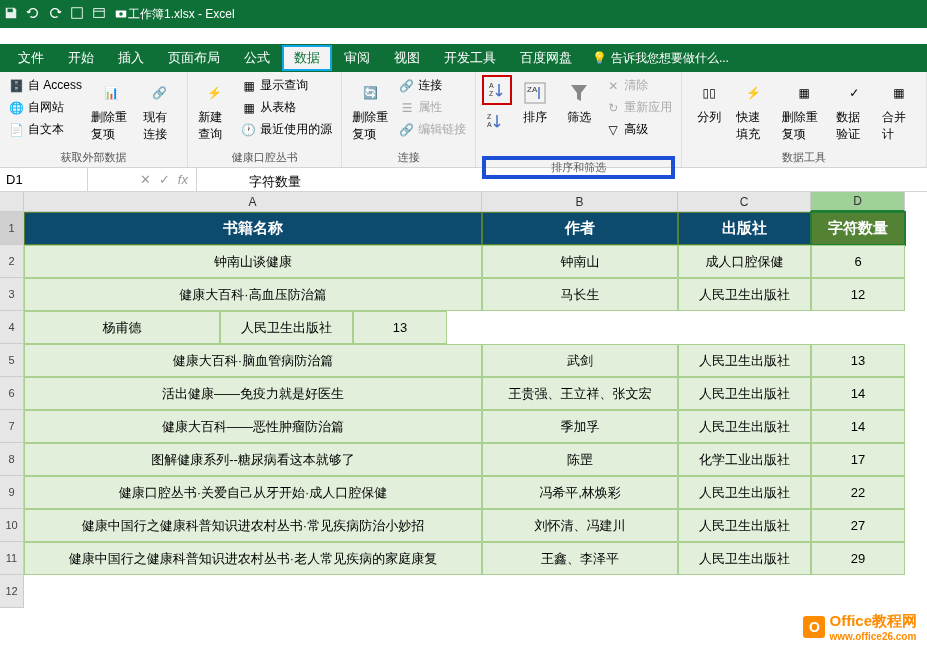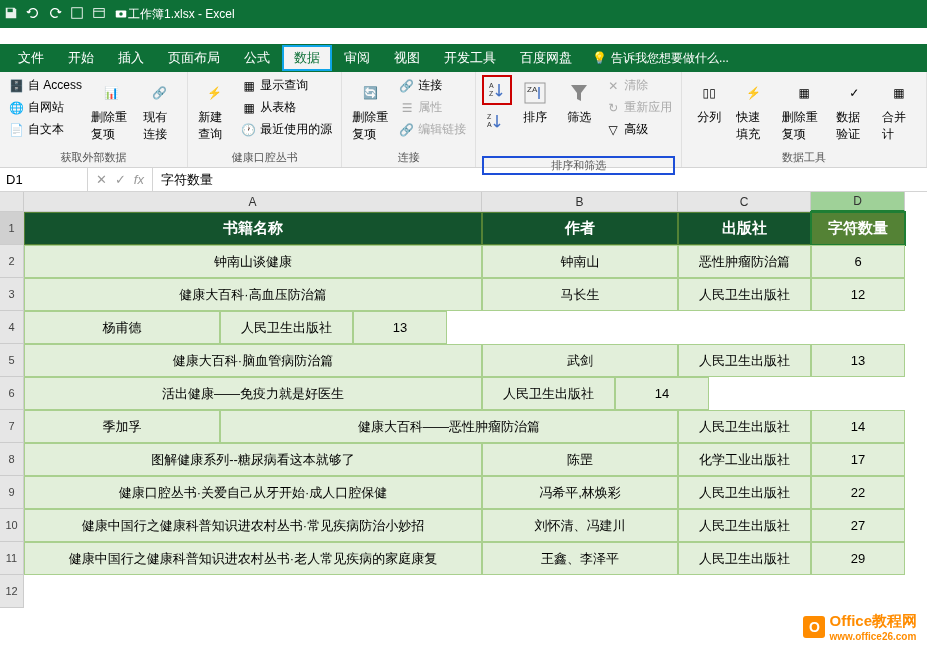--- a/index.html
+++ b/index.html
@@ -12,49 +12,49 @@
     
     .menu-bar { background: #0e7037; height: 28px; display: flex; align-items: center; padding: 0 6px; color: #fff; font-size: 13px; margin-top: 16px; }
     .menu-item { padding: 4px 12px; cursor: pointer; }
     .menu-item.active { background: #f3f3f3; color: #0e7037; border: 2px solid #0ea5e9; padding: 2px 10px; }
     .tell-me { display: flex; align-items: center; gap: 4px; margin-left: 8px; font-size: 12px; }
     
     .ribbon { background: #f3f3f3; height: 96px; display: flex; border-bottom: 1px solid #d4d4d4; }
     .ribbon-group { display: flex; flex-direction: column; border-right: 1px solid #e0e0e0; padding: 3px 6px 0; }
     .ribbon-group-content { flex: 1; display: flex; gap: 2px; align-items: flex-start; }
     .ribbon-group-label { text-align: center; font-size: 11px; color: #555; padding: 2px 0; }
-    .ribbon-group-label.highlighted { border: 2px solid #1d4ed8; padding: 0 4px; margin-top: 16px; }
+    .ribbon-group-label.highlighted { border: 4px solid #1d4ed8; padding: 0 4px; margin-top: 16px; }
     
     .ribbon-btn-sm { display: flex; align-items: center; gap: 3px; font-size: 12px; padding: 2px 3px; white-space: nowrap; cursor: pointer; }
     .ribbon-btn-lg { display: flex; flex-direction: column; align-items: center; font-size: 12px; padding: 2px 4px; cursor: pointer; min-width: 42px; }
     .ribbon-btn-lg .icon { width: 32px; height: 32px; display: flex; align-items: center; justify-content: center; }
     .ribbon-col { display: flex; flex-direction: column; gap: 1px; }
     .icon-sm { width: 16px; height: 16px; display: inline-flex; align-items: center; justify-content: center; }
     .disabled { color: #aaa; }
     .sort-az.highlighted { border: 2px solid #c00; }
     
-    .formula-bar { height: 24px; display: flex; align-items: center; border-bottom: 1px solid #d4d4d4; background: #fff; font-size: 13px; }
+    .formula-bar { height: 24px; display: flex; align-items: flex-end; border-bottom: 1px solid #d4d4d4; background: #fff; font-size: 13px; gap: 44px; }
     .name-box { width: 88px; border-right: 1px solid #d4d4d4; padding: 0 6px; height: 100%; display: flex; align-items: center; }
     .fb-btns { display: flex; align-items: center; gap: 8px; padding: 0 8px; border-right: 1px solid #d4d4d4; height: 100%; color: #999; }
     .fb-input { flex: 1; padding: 0 8px; }
     
     .sheet-area { display: flex; height: calc(100% - 176px); }
     .row-headers { width: 24px; display: flex; flex-direction: column; }
     .corner { height: 20px; background: #e6e6e6; border-right: 1px solid #ccc; border-bottom: 1px solid #ccc; }
     .row-h { height: 20px; background: #e6e6e6; border-right: 1px solid #ccc; border-bottom: 1px solid #ccc; font-size: 11px; display: flex; align-items: center; justify-content: center; color: #444; }
     .row-h.tall { height: 33px; }
     .row-h.sel { background: #d0d0d0; }
     
     .grid { flex: 1; overflow: hidden; }
     .col-headers { display: flex; height: 20px; }
     .col-h { background: #e6e6e6; border-right: 1px solid #ccc; border-bottom: 1px solid #ccc; font-size: 12px; display: flex; align-items: center; justify-content: center; color: #333; }
     .col-h.sel { background: #9fd198; border-bottom: 2px solid #1e7e34; }
     
     .data-row { display: flex; height: 33px; }
-    .data-row.header-row .cell { background: #14532d; color: #fff; font-size: 15px; font-weight: bold; border: 1px solid #548235; }
+    .data-row.header-row .cell { background: #0c4a6e; color: #fff; font-size: 15px; font-weight: bold; border: 1px solid #548235; }
     .data-row .cell { background: #e2efda; border: 1px solid #a9d08e; display: flex; align-items: center; justify-content: center; font-size: 13px; padding: 0 4px; overflow: hidden; white-space: nowrap; }
     .data-row .cell.selected { background: #c5e0b4; outline: 2px solid #1e7e34; outline-offset: -1px; }
     .data-row.header-row .cell.selected { background: #548235; }
     
     .col-a { width: 458px; }
     .col-b { width: 196px; }
     .col-c { width: 133px; }
     .col-d { width: 94px; }
     
     .watermark { position: absolute; bottom: 6px; right: 10px; font-size: 15px; color: #ff8c00; font-weight: bold; display: flex; align-items: center; gap: 4px; }
@@ -303,21 +303,21 @@
     <div class="data-row header-row">
       <div class="cell col-a">书籍名称</div>
       <div class="cell col-b">作者</div>
       <div class="cell col-c">出版社</div>
       <div class="cell col-d selected">字符数量</div>
     </div>
     <div id="data-rows">
         <div class="data-row">
     <div class="cell col-a">钟南山谈健康</div>
     <div class="cell col-b">钟南山</div>
-    <div class="cell col-c">恶性肿瘤防治篇</div>
+    <div class="cell col-c">成人口腔保健</div>
     <div class="cell col-d">6</div>
         </div>
         <div class="data-row">
     <div class="cell col-a">健康大百科·高血压防治篇</div>
     <div class="cell col-b">马长生</div>
     <div class="cell col-c">人民卫生出版社</div>
     <div class="cell col-d">12</div>
         </div>
         <div class="data-row">
     <div class="cell col-b">杨甫德</div>
@@ -325,26 +325,27 @@
     <div class="cell col-d">13</div>
         </div>
         <div class="data-row">
     <div class="cell col-a">健康大百科·脑血管病防治篇</div>
     <div class="cell col-b">武剑</div>
     <div class="cell col-c">人民卫生出版社</div>
     <div class="cell col-d">13</div>
         </div>
         <div class="data-row">
     <div class="cell col-a">活出健康——免疫力就是好医生</div>
+    <div class="cell col-b">王贵强、王立祥、张文宏</div>
     <div class="cell col-c">人民卫生出版社</div>
     <div class="cell col-d">14</div>
         </div>
         <div class="data-row">
+    <div class="cell col-a">健康大百科——恶性肿瘤防治篇</div>
     <div class="cell col-b">季加孚</div>
-    <div class="cell col-a">健康大百科——恶性肿瘤防治篇</div>
     <div class="cell col-c">人民卫生出版社</div>
     <div class="cell col-d">14</div>
         </div>
         <div class="data-row">
     <div class="cell col-a">图解健康系列--糖尿病看这本就够了</div>
     <div class="cell col-b">陈罡</div>
     <div class="cell col-c">化学工业出版社</div>
     <div class="cell col-d">17</div>
         </div>
         <div class="data-row">

